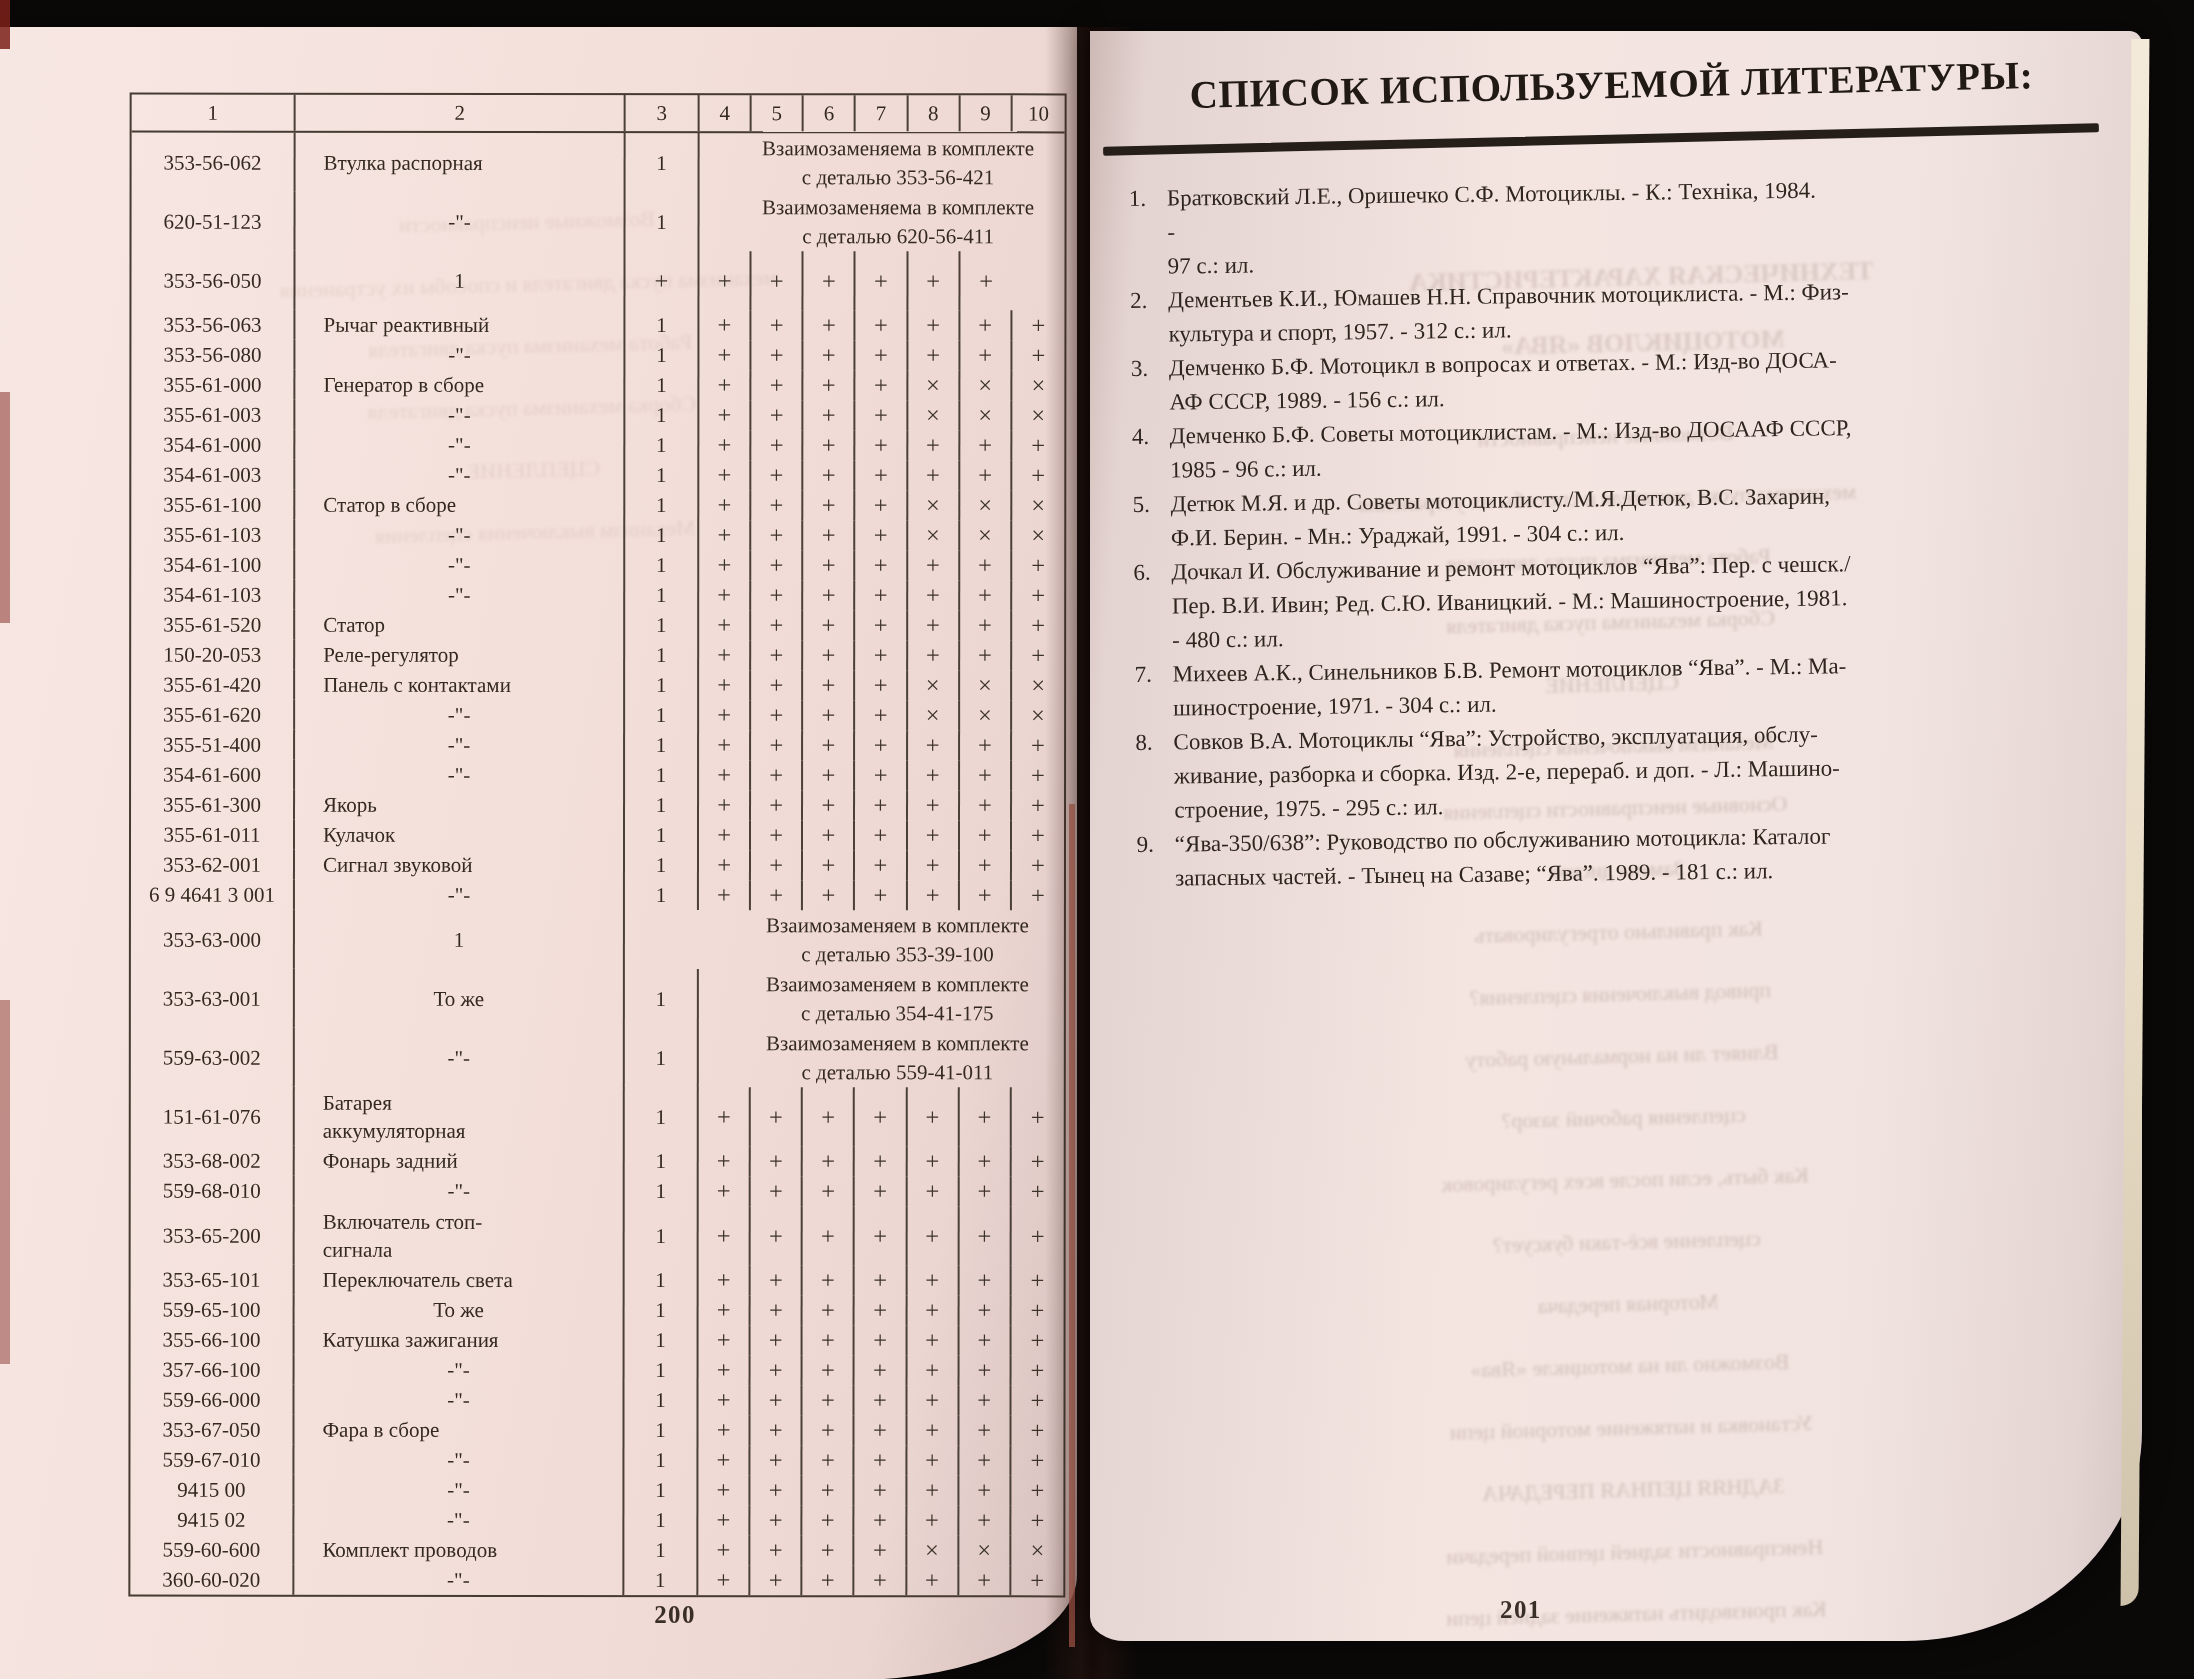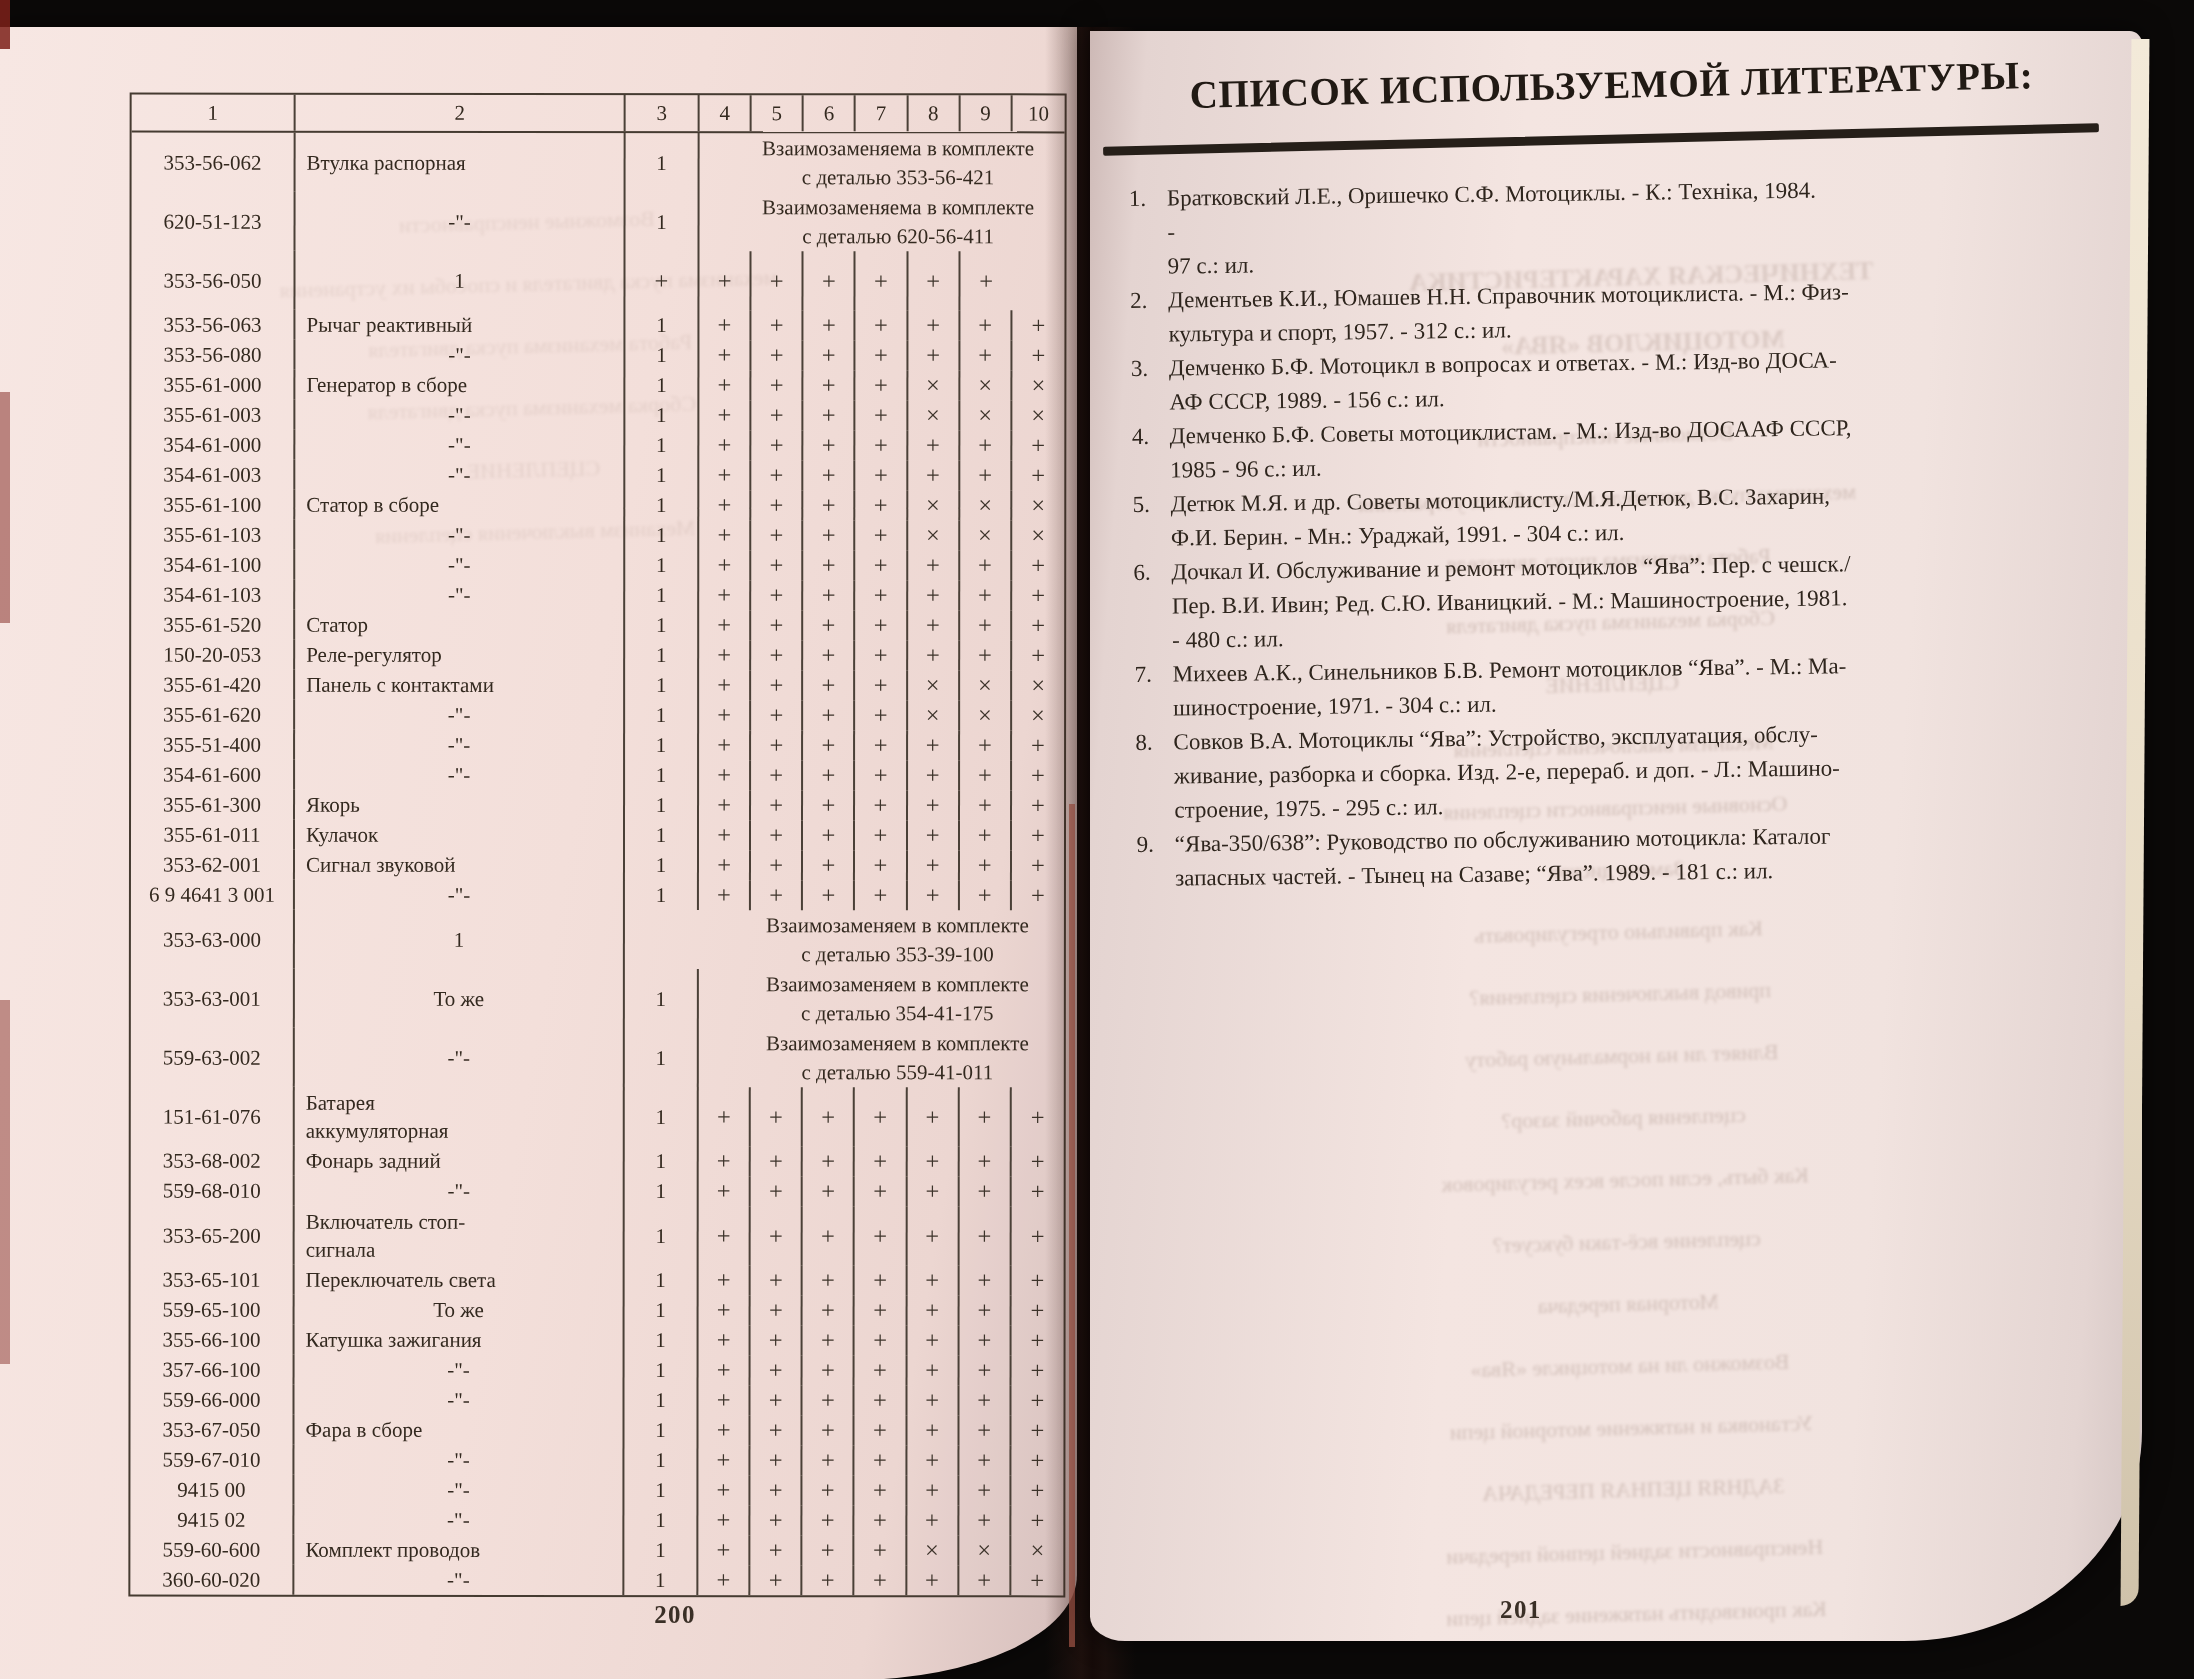--- a/index.html
+++ b/index.html
@@ -27,21 +27,21 @@
   .parts-table{position:absolute;left:129px;top:66px;width:933px;border:2.8px solid #453b31;
      font-size:21px;line-height:28px;transform:rotate(.05deg);background:rgba(255,255,255,.02);}
   .thead{display:grid;grid-template-columns:164px 330px 74px repeat(7,1fr);border-bottom:2.8px solid #453b31;}
   .th{height:36px;display:flex;align-items:center;justify-content:center;border-right:2.1px solid #4a4037;font-size:21px;}
   .th:last-child{border-right:none;}
   .tr{display:grid;grid-template-columns:164px 330px 74px repeat(7,1fr);}
   .h1{height:30px;}
   .h2{height:59px;}
   .td{display:flex;align-items:center;justify-content:center;border-right:2.1px solid #4a4037;overflow:hidden;}
   .td:last-child{border-right:none;}
-  .td.name{justify-content:flex-start;padding-left:11px;white-space:pre-line;text-align:left;}
+  .td.name{justify-content:flex-start;padding-left:28px;white-space:pre-line;text-align:left;}
   .td.name.c{justify-content:center;padding-left:0;text-align:center;}
   .td.mark{font-size:24.5px;color:#3c332a;}
   .td.note{grid-column:4/11;text-align:center;white-space:pre-line;line-height:29px;border-right:none;margin-left:32px;}
   .page-num{position:absolute;font-size:25px;font-weight:bold;letter-spacing:1.4px;color:#3a2f26;}
   .pn-left{left:633px;top:1574px;width:84px;text-align:center;}
   .pn-right{left:410px;top:1565px;width:84px;text-align:left;}
 
   
   .rp-content{position:absolute;left:0;top:0;width:100%;height:100%;}
   .rp-title{position:absolute;top:31px;left:17.5px;width:1007px;text-align:center;font-size:39px;font-weight:bold;

